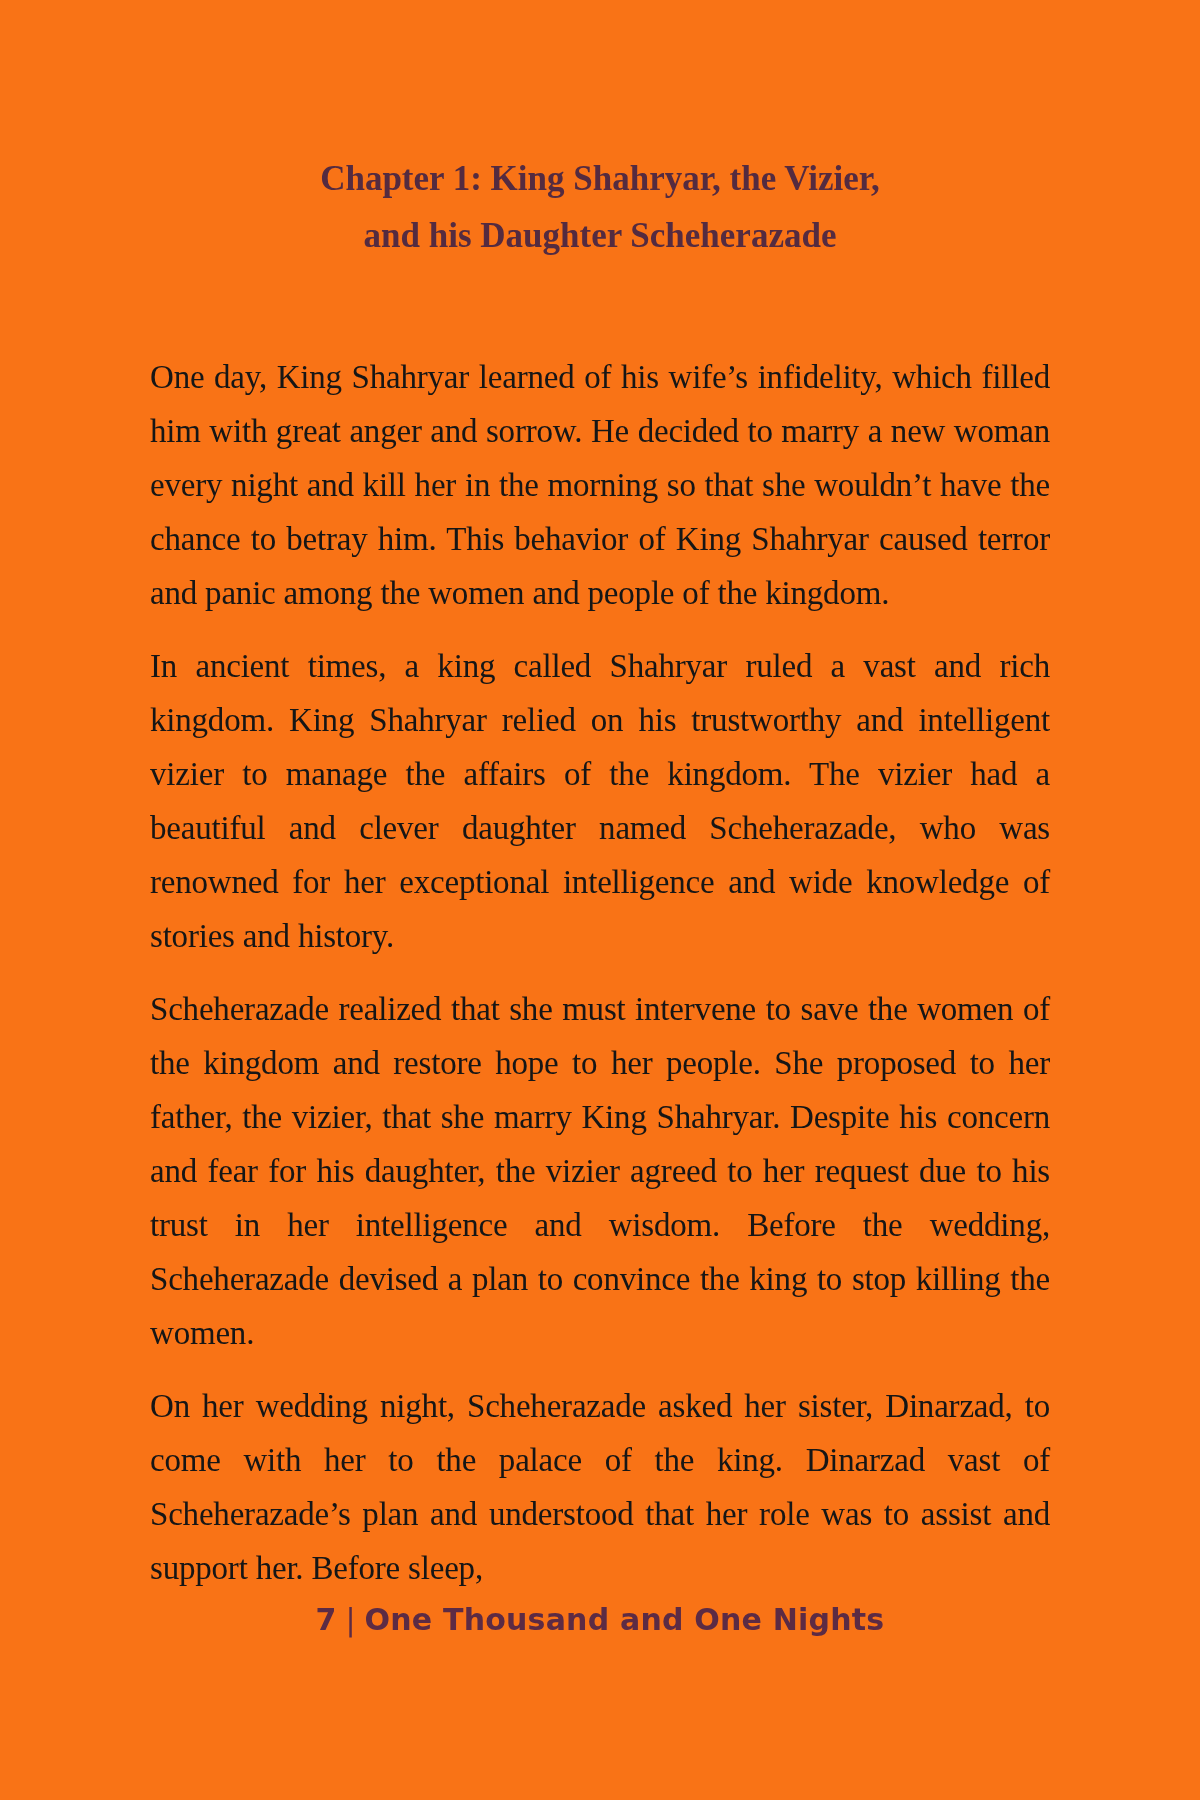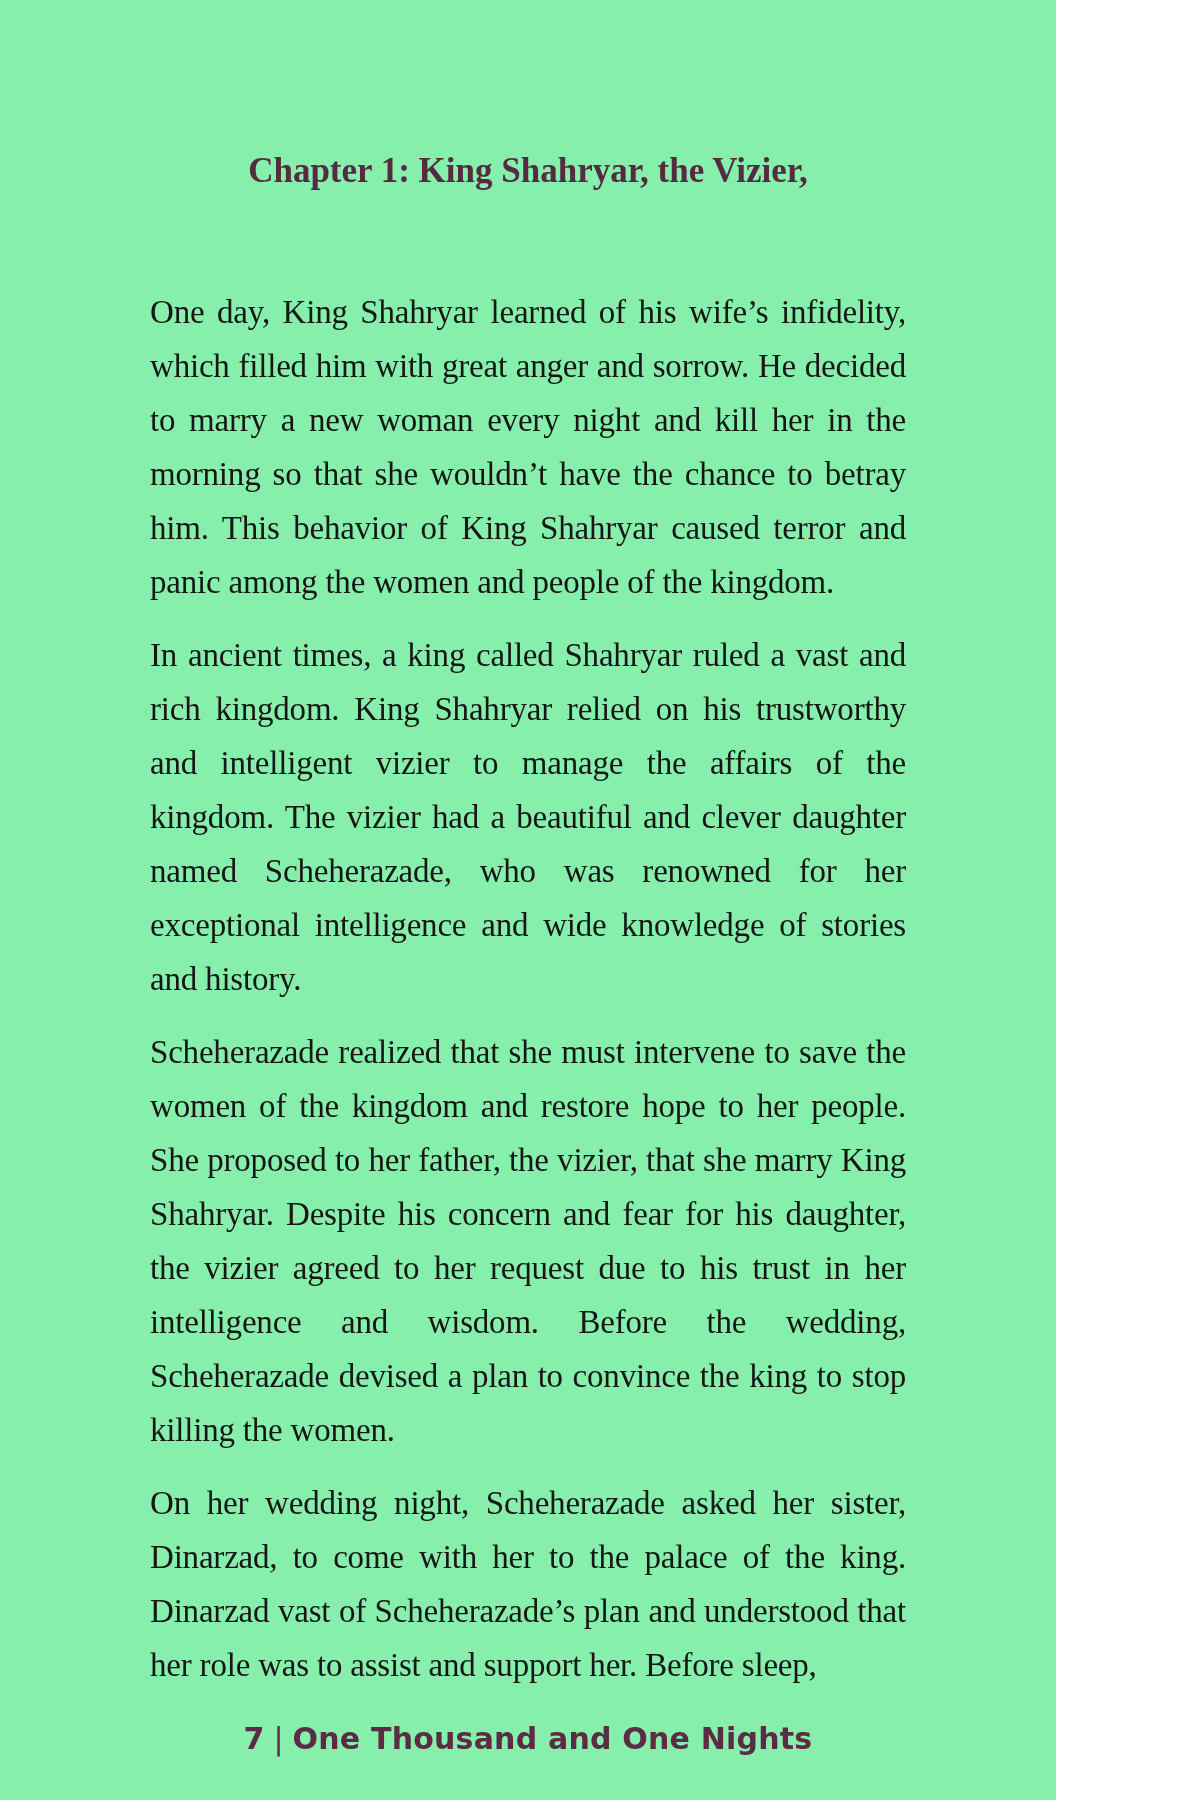--- a/index.html
+++ b/index.html
@@ -2,25 +2,25 @@
 <html><head>
 <meta charset="utf-8">
 <style>
   html, body {
     margin: 0;
     padding: 0;
     background: #ffffff;
   }
   .page {
     position: relative;
-    width: 1056px;
+    width: 1200px;
     height: 1800px;
     box-sizing: border-box;
-    padding: 4px 150px;
-    background: #86efac;
+    padding: 12px 150px;
+    background: #f97316;
     overflow: hidden;
     font-family: "Liberation Serif", serif;
   }
   .chapter-title {
     margin: 138px 0 0 0;
     text-align: center;
     font-size: 35px;
     line-height: 57px;
     font-weight: bold;
     color: #542b40;
@@ -40,21 +40,21 @@
     text-align: justify;
     text-align-last: left;
     letter-spacing: -0.2px;
     hyphens: none;
     color: #161616;
   }
   .body-text p:last-child {
     margin-bottom: 0;
   }
   .page-footer {
-    margin-top: 24px;
+    margin-top: 2px;
     text-align: center;
     font-family: "DejaVu Sans", sans-serif;
     font-size: 30px;
     line-height: 46px;
     color: #5c2b44;
     font-weight: bold;
   }
   .page-footer .page-num {
     font-weight: bold;
   }
@@ -67,20 +67,21 @@
     letter-spacing: 0.2px;
   }
 </style>
 </head>
 <body>
 
 <div class="page">
 
   <h1 class="chapter-title">
     <span class="title-line">Chapter 1: King Shahryar, the Vizier,</span>
+    <span class="title-line">and his Daughter Scheherazade</span>
   </h1>
 
   <div class="body-text">
     <p>One day, King Shahryar learned of his wife’s infidelity, which filled him with great anger and sorrow. He decided to marry a new woman every night and kill her in the morning so that she wouldn’t have the chance to betray him. This behavior of King Shahryar caused terror and panic among the women and people of the kingdom.</p>
     <p>In ancient times, a king called Shahryar ruled a vast and rich kingdom. King Shahryar relied on his trustworthy and intelligent vizier to manage the affairs of the kingdom. The vizier had a beautiful and clever daughter named Scheherazade, who was renowned for her exceptional intelligence and wide knowledge of stories and history.</p>
     <p>Scheherazade realized that she must intervene to save the women of the kingdom and restore hope to her people. She proposed to her father, the vizier, that she marry King Shahryar. Despite his concern and fear for his daughter, the vizier agreed to her request due to his trust in her intelligence and wisdom. Before the wedding, Scheherazade devised a plan to convince the king to stop killing the women.</p>
     <p>On her wedding night, Scheherazade asked her sister, Dinarzad, to come with her to the palace of the king. Dinarzad vast of Scheherazade’s plan and understood that her role was to assist and support her. Before sleep,</p>
   </div>
 
   <div class="page-footer">

